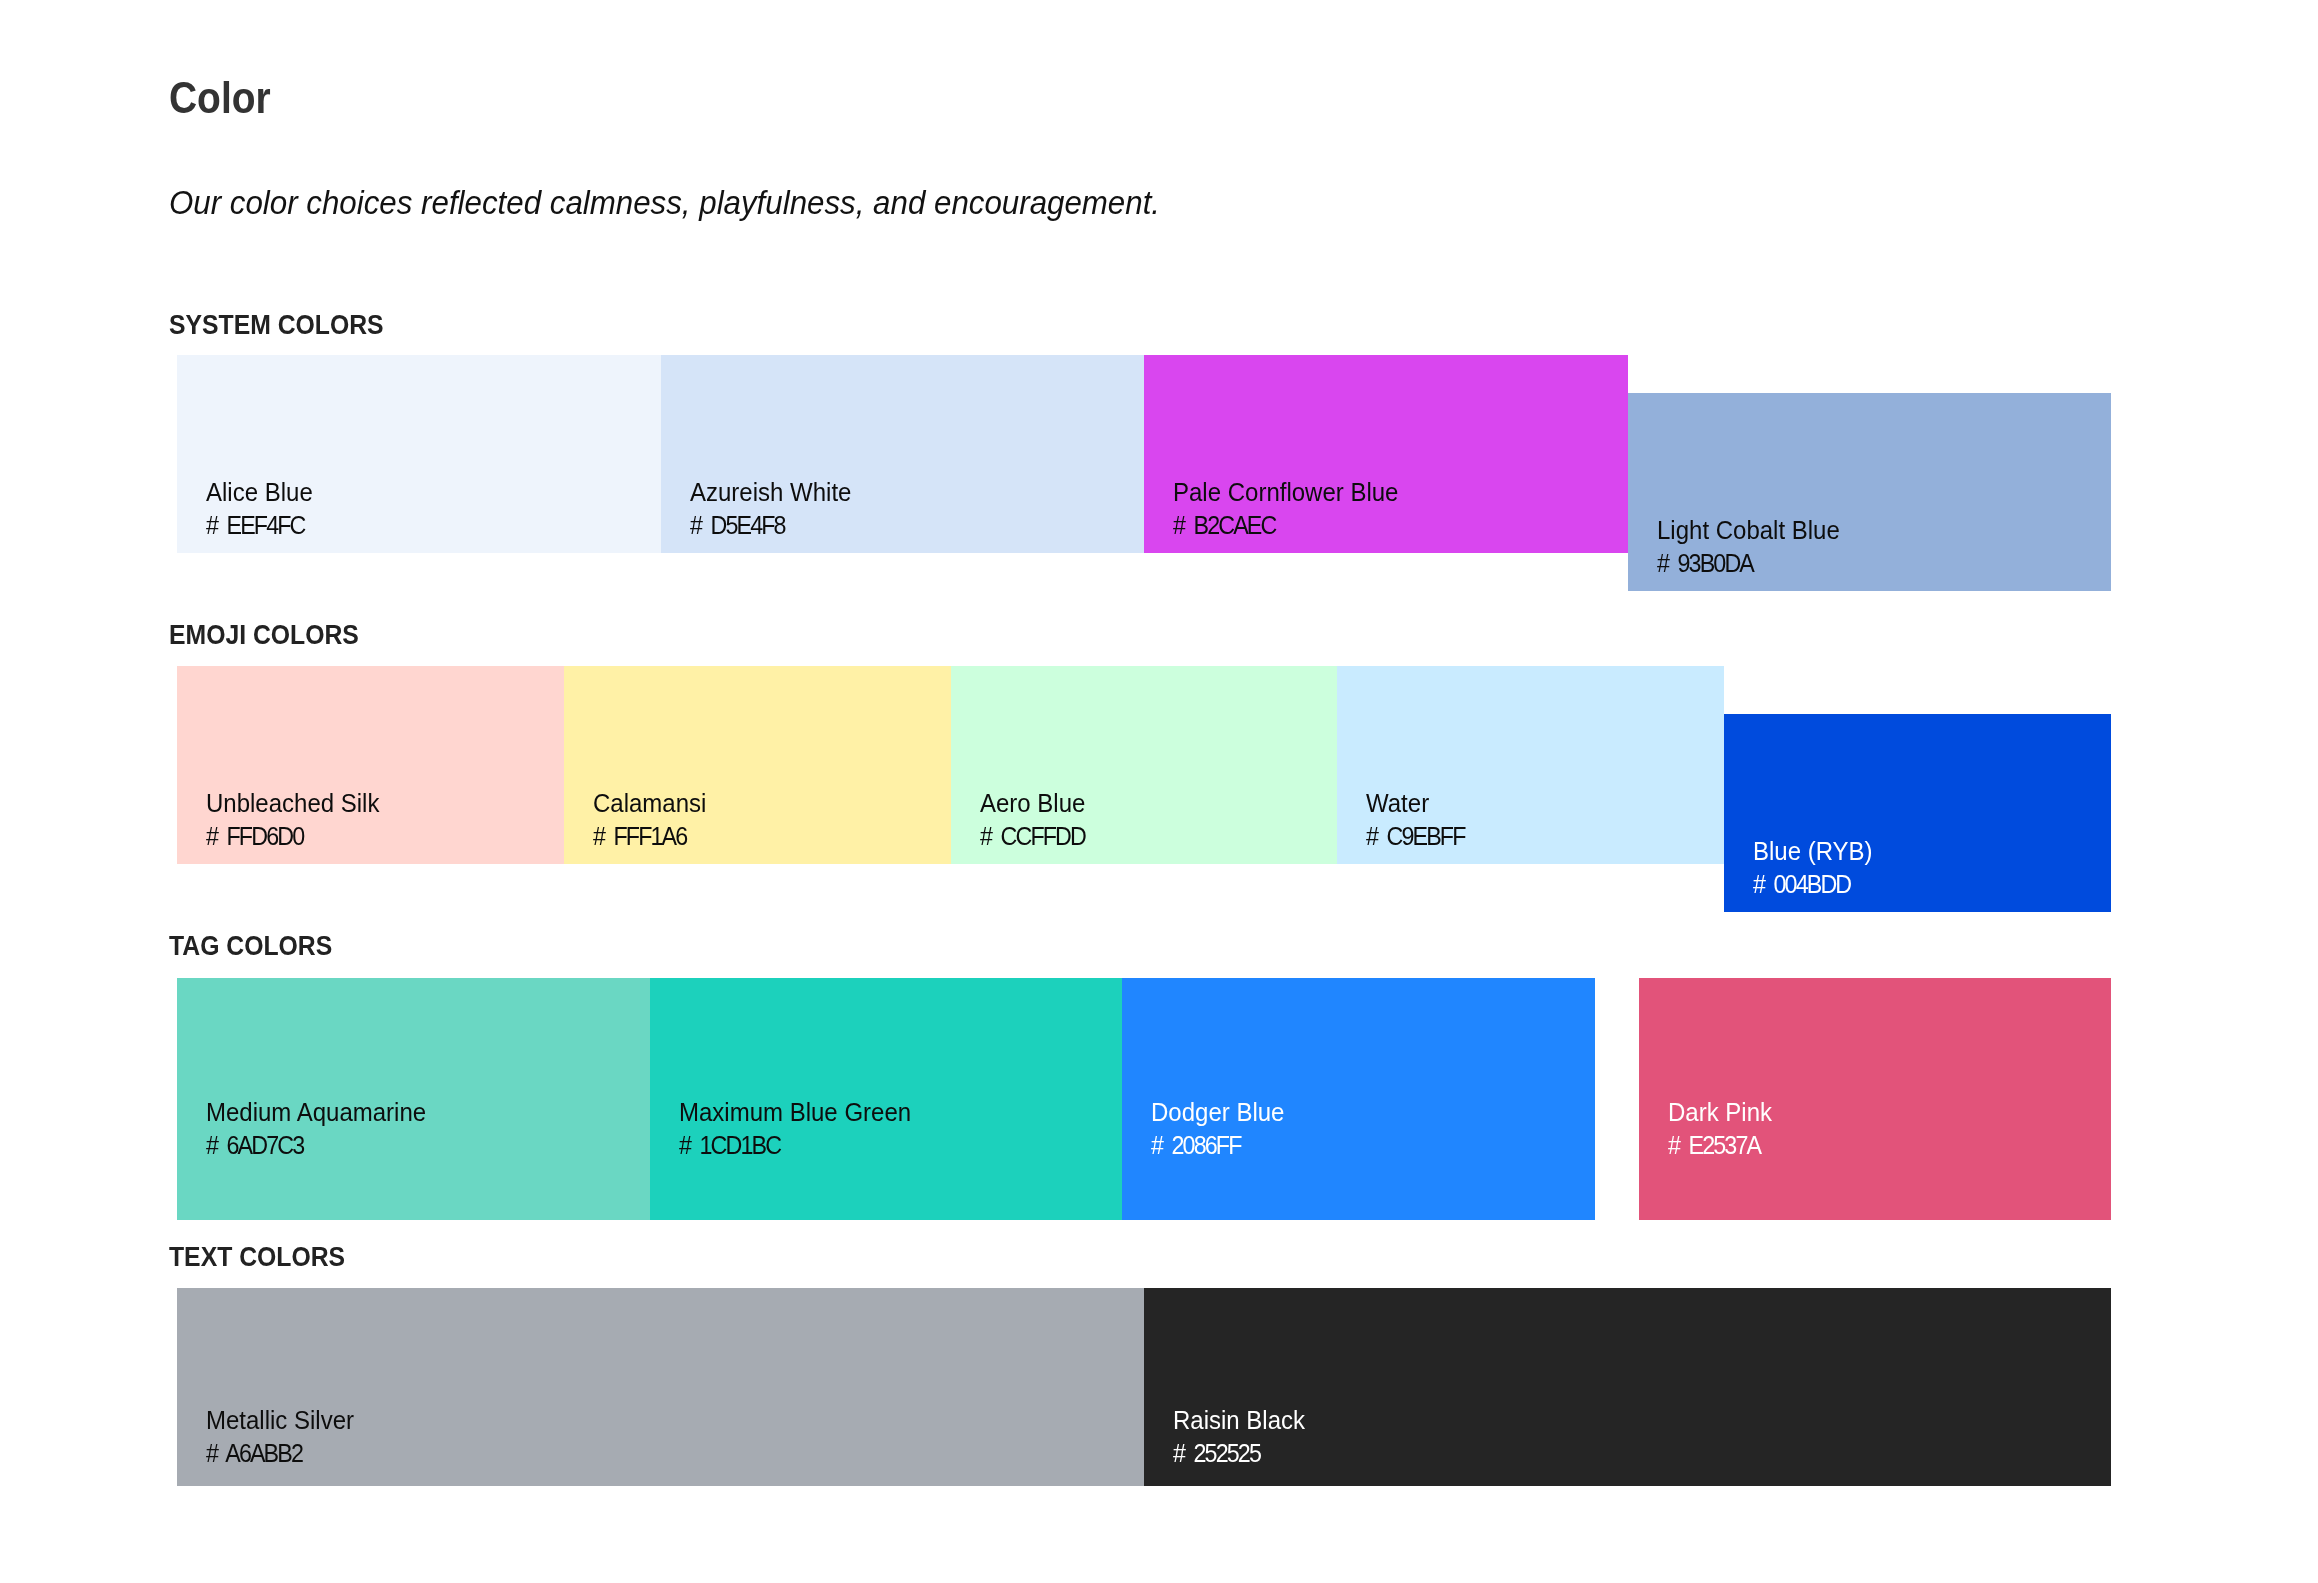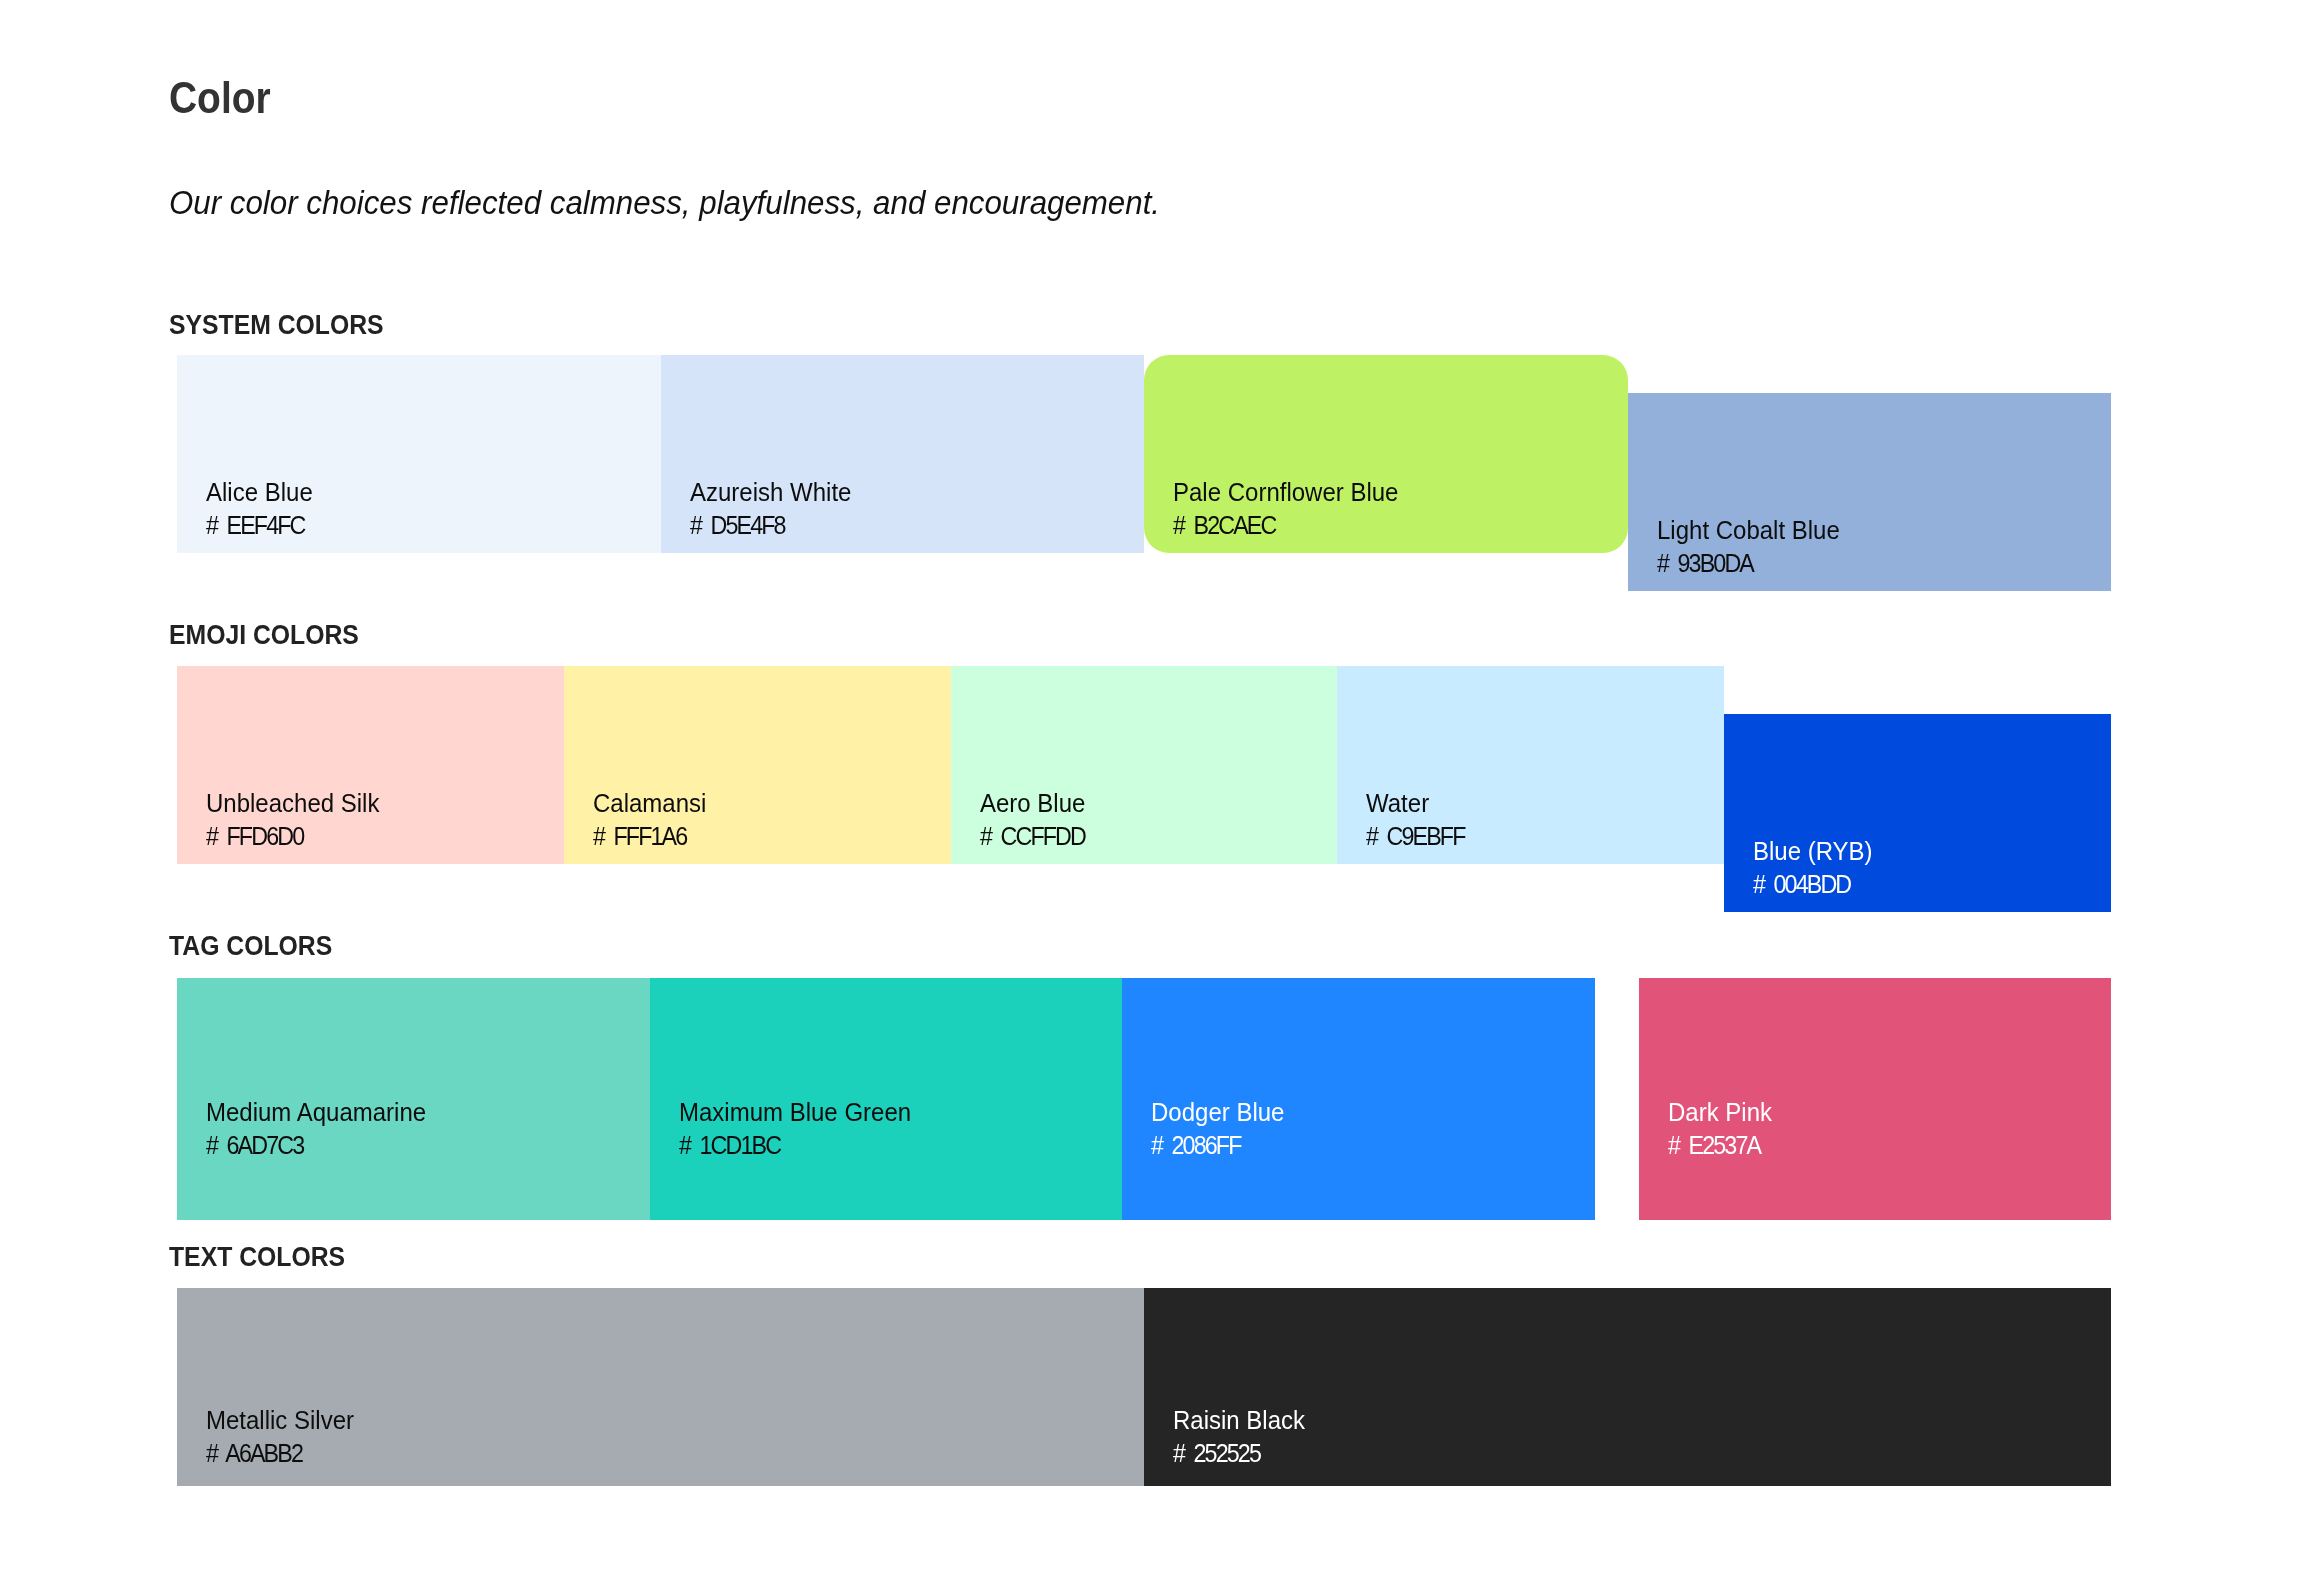--- a/index.html
+++ b/index.html
@@ -127,21 +127,21 @@
           <span class="swatch-name">Alice Blue</span>
           <span class="swatch-hex"># EEF4FC</span>
         </div>
       </div>
       <div class="swatch" style="background: rgb(213, 228, 248);">
         <div class="swatch-text" style="color: rgb(13, 13, 13); top: 121px;">
           <span class="swatch-name">Azureish White</span>
           <span class="swatch-hex"># D5E4F8</span>
         </div>
       </div>
-      <div class="swatch" style="background: #bef264; border-radius: 25px;">
+      <div class="swatch" style="background: #d946ef;">
         <div class="swatch-text" style="color: rgb(13, 13, 13); top: 121px;">
           <span class="swatch-name">Pale Cornflower Blue</span>
           <span class="swatch-hex"># B2CAEC</span>
         </div>
       </div>
       <div class="swatch" style="background: rgb(147, 176, 218); margin-top: 38px;">
         <div class="swatch-text" style="color: rgb(13, 13, 13); top: 121px;">
           <span class="swatch-name">Light Cobalt Blue</span>
           <span class="swatch-hex"># 93B0DA</span>
         </div>

